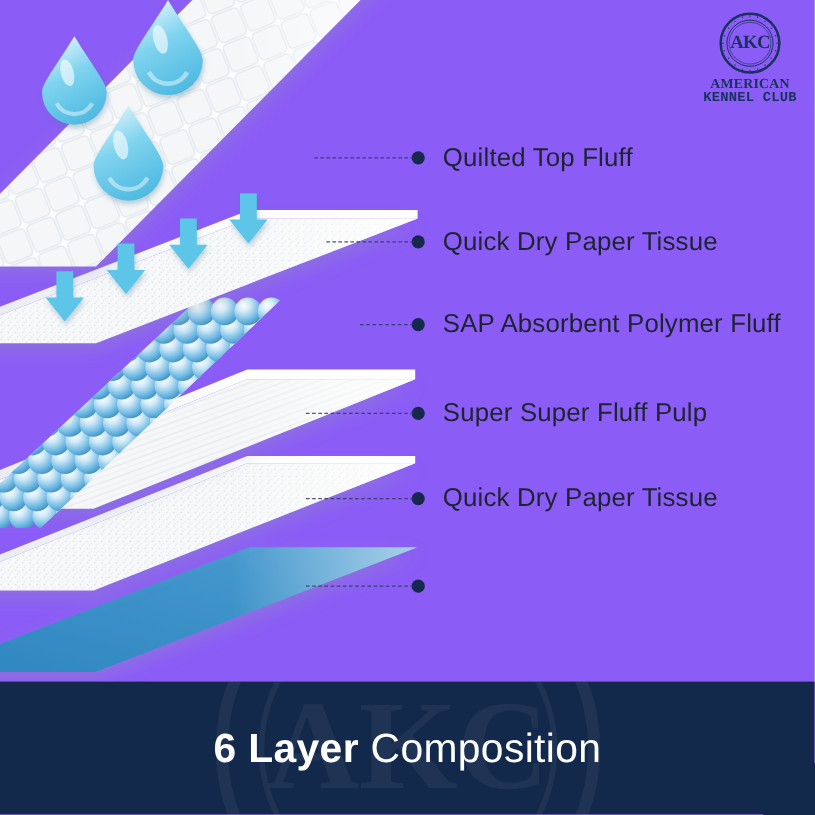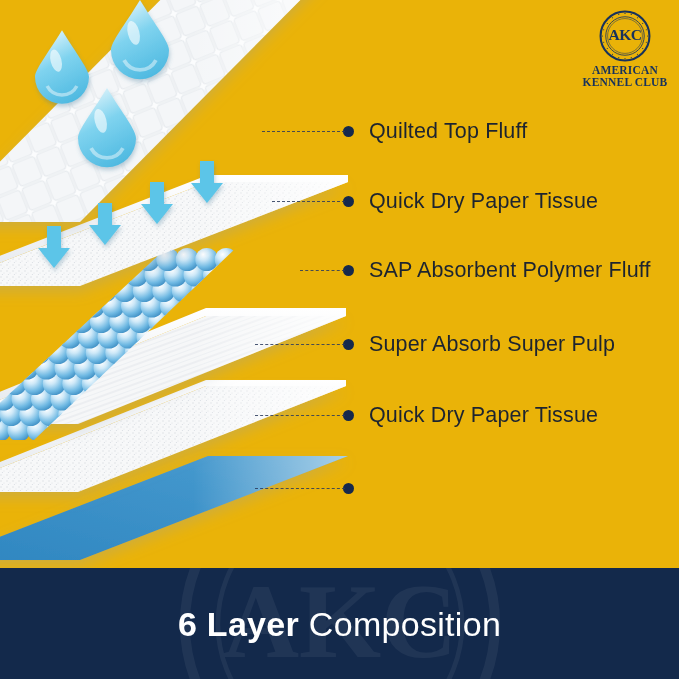--- a/index.html
+++ b/index.html
@@ -2,32 +2,32 @@
 <html><head>
 <meta charset="utf-8">
 <style>
   html,body{margin:0;padding:0;}
   body{
     width:679px;height:679px;overflow:hidden;
     background:#ffffff;
     font-family:"Liberation Sans",sans-serif;
     -webkit-font-smoothing:antialiased;
   }
-  #root{position:relative;width:679px;height:679px;background:#eab308;overflow:hidden;}
+  #root{position:relative;width:679px;height:679px;background:#8b5cf6;overflow:hidden;}
 
   
   .logo-wrap{position:absolute;left:579px;top:10px;width:92px;height:82px;text-align:center;}
   .logo-seal{width:52px;height:52px;margin:0 auto;position:relative;}
   .logo-text{margin-top:2px;line-height:1.08;}
   .logo-line{
     font-family:"Liberation Serif",serif;
     color:#17325c;font-weight:700;letter-spacing:.2px;
   }
   .logo-line.l1{font-size:11.5px;}
-  .logo-line.l2{font-size:11.5px;}
+  .logo-line.l2{font-size:11.5px;font-family:Liberation Mono, monospace;}
 
   
   #stack{position:absolute;left:0;top:0;width:679px;height:679px;}
 
   
   .callout{position:absolute;display:flex;align-items:center;height:28px;}
   .dot{
     width:11px;height:11px;border-radius:50%;
     background:#16294c;flex:0 0 auto;
   }
@@ -614,21 +614,21 @@
         <div class="label">Quick Dry Paper Tissue</div>
       </div>
       <div class="callout" style="left: 343px; top: 256px;">
         <div class="dashline" style="left: -43px; width: 45px;"></div>
         <div class="dot"></div>
         <div class="label">SAP Absorbent Polymer Fluff</div>
       </div>
       <div class="callout" style="left: 343px; top: 330px;">
         <div class="dashline" style="left: -88px; width: 90px;"></div>
         <div class="dot"></div>
-        <div class="label">Super Absorb Super Pulp</div>
+        <div class="label">Super Super Fluff Pulp</div>
       </div>
       <div class="callout" style="left: 343px; top: 401px;">
         <div class="dashline" style="left: -88px; width: 90px;"></div>
         <div class="dot"></div>
         <div class="label">Quick Dry Paper Tissue</div>
       </div>
       <div class="callout" style="left: 343px; top: 474px;">
         <div class="dashline" style="left: -88px; width: 90px;"></div>
         <div class="dot"></div>
       </div>

